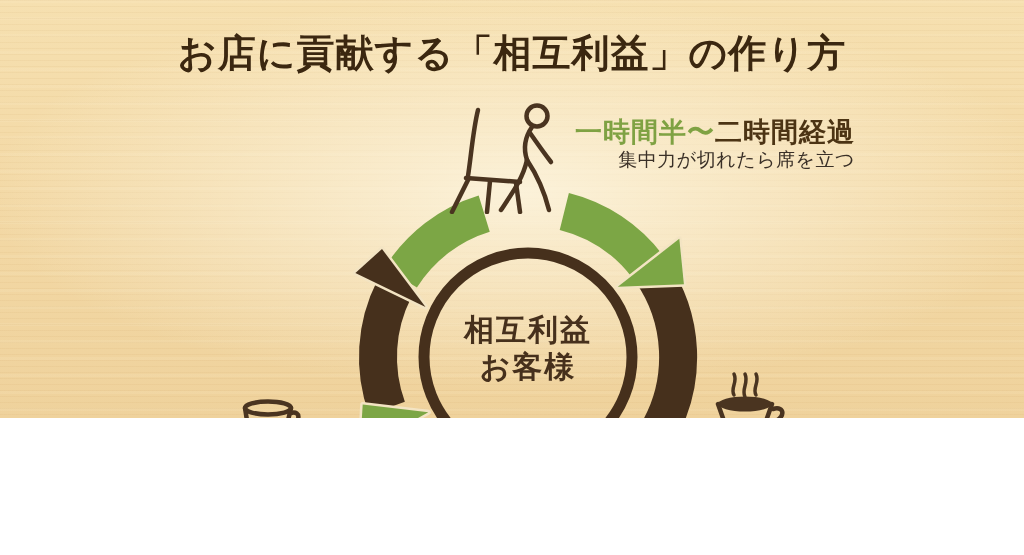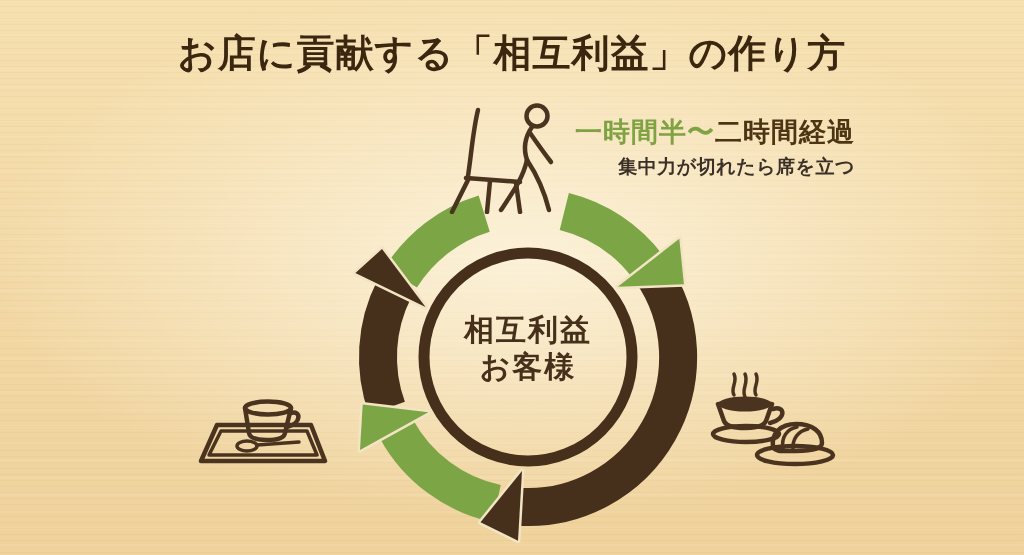--- a/index.html
+++ b/index.html
@@ -1,18 +1,18 @@
 <!DOCTYPE html>
 <html><head>
 <meta charset="utf-8">
 <style>
   html,body{margin:0;padding:0;}
   .stage{
     position:relative;
-    width:1024px;height:555px;
+    width:1024px;height:418px;
     overflow:hidden;
     font-family:"Liberation Sans","DejaVu Sans",sans-serif;
     background:
       radial-gradient(ellipse 55% 50% at 51% 46%, rgba(253,246,226,0.85), rgba(253,246,226,0) 95%),
       repeating-linear-gradient(180deg, rgba(186,137,70,0.07) 0px, rgba(186,137,70,0.07) 1px, rgba(255,255,255,0) 1px, rgba(255,255,255,0) 6px),
       repeating-linear-gradient(180deg, rgba(255,244,216,0.10) 0px, rgba(255,244,216,0.10) 3px, rgba(255,255,255,0) 3px, rgba(255,255,255,0) 17px),
       linear-gradient(180deg,#F6E0B0 0%,#F3D9A6 45%,#EFD29C 100%);
   }
   .title{
     position:absolute;left:0;top:28px;width:1024px;
@@ -36,21 +36,21 @@
   }
   .icon-svg{position:absolute;}
   .icon-svg path,.icon-svg ellipse,.icon-svg circle,.icon-svg line{
     fill:none;stroke:#4A3420;stroke-width:4.5;stroke-linecap:round;stroke-linejoin:round;
   }
   .icon-svg .fill-dark{fill:#4A3420;stroke:none;}
   .icon-svg .thin{stroke-width:3.5;}
   .step{position:absolute;}
   .step-heading{font-weight:bold;font-size:27px;line-height:31px;color:#573A14;letter-spacing:1px;}
   .step-heading .hl{color:#7FA243;}
-  .step-desc{font-weight:bold;font-size:19px;line-height:23px;color:#3A3027;margin-top:7px;letter-spacing:0.5px;}
+  .step-desc{font-weight:normal;font-size:19px;line-height:23px;color:#3A3027;letter-spacing:0.5px;}
   .step.time{left:575px;top:117px;text-align:right;}
   .step.time .step-heading{color:#4C3414;}
   .step.order{left:640px;top:469px;width:260px;text-align:center;}
   .step.cleanup{left:129px;top:467px;width:270px;text-align:center;}
 </style>
 </head>
 <body>
 
 <div class="stage">
 

